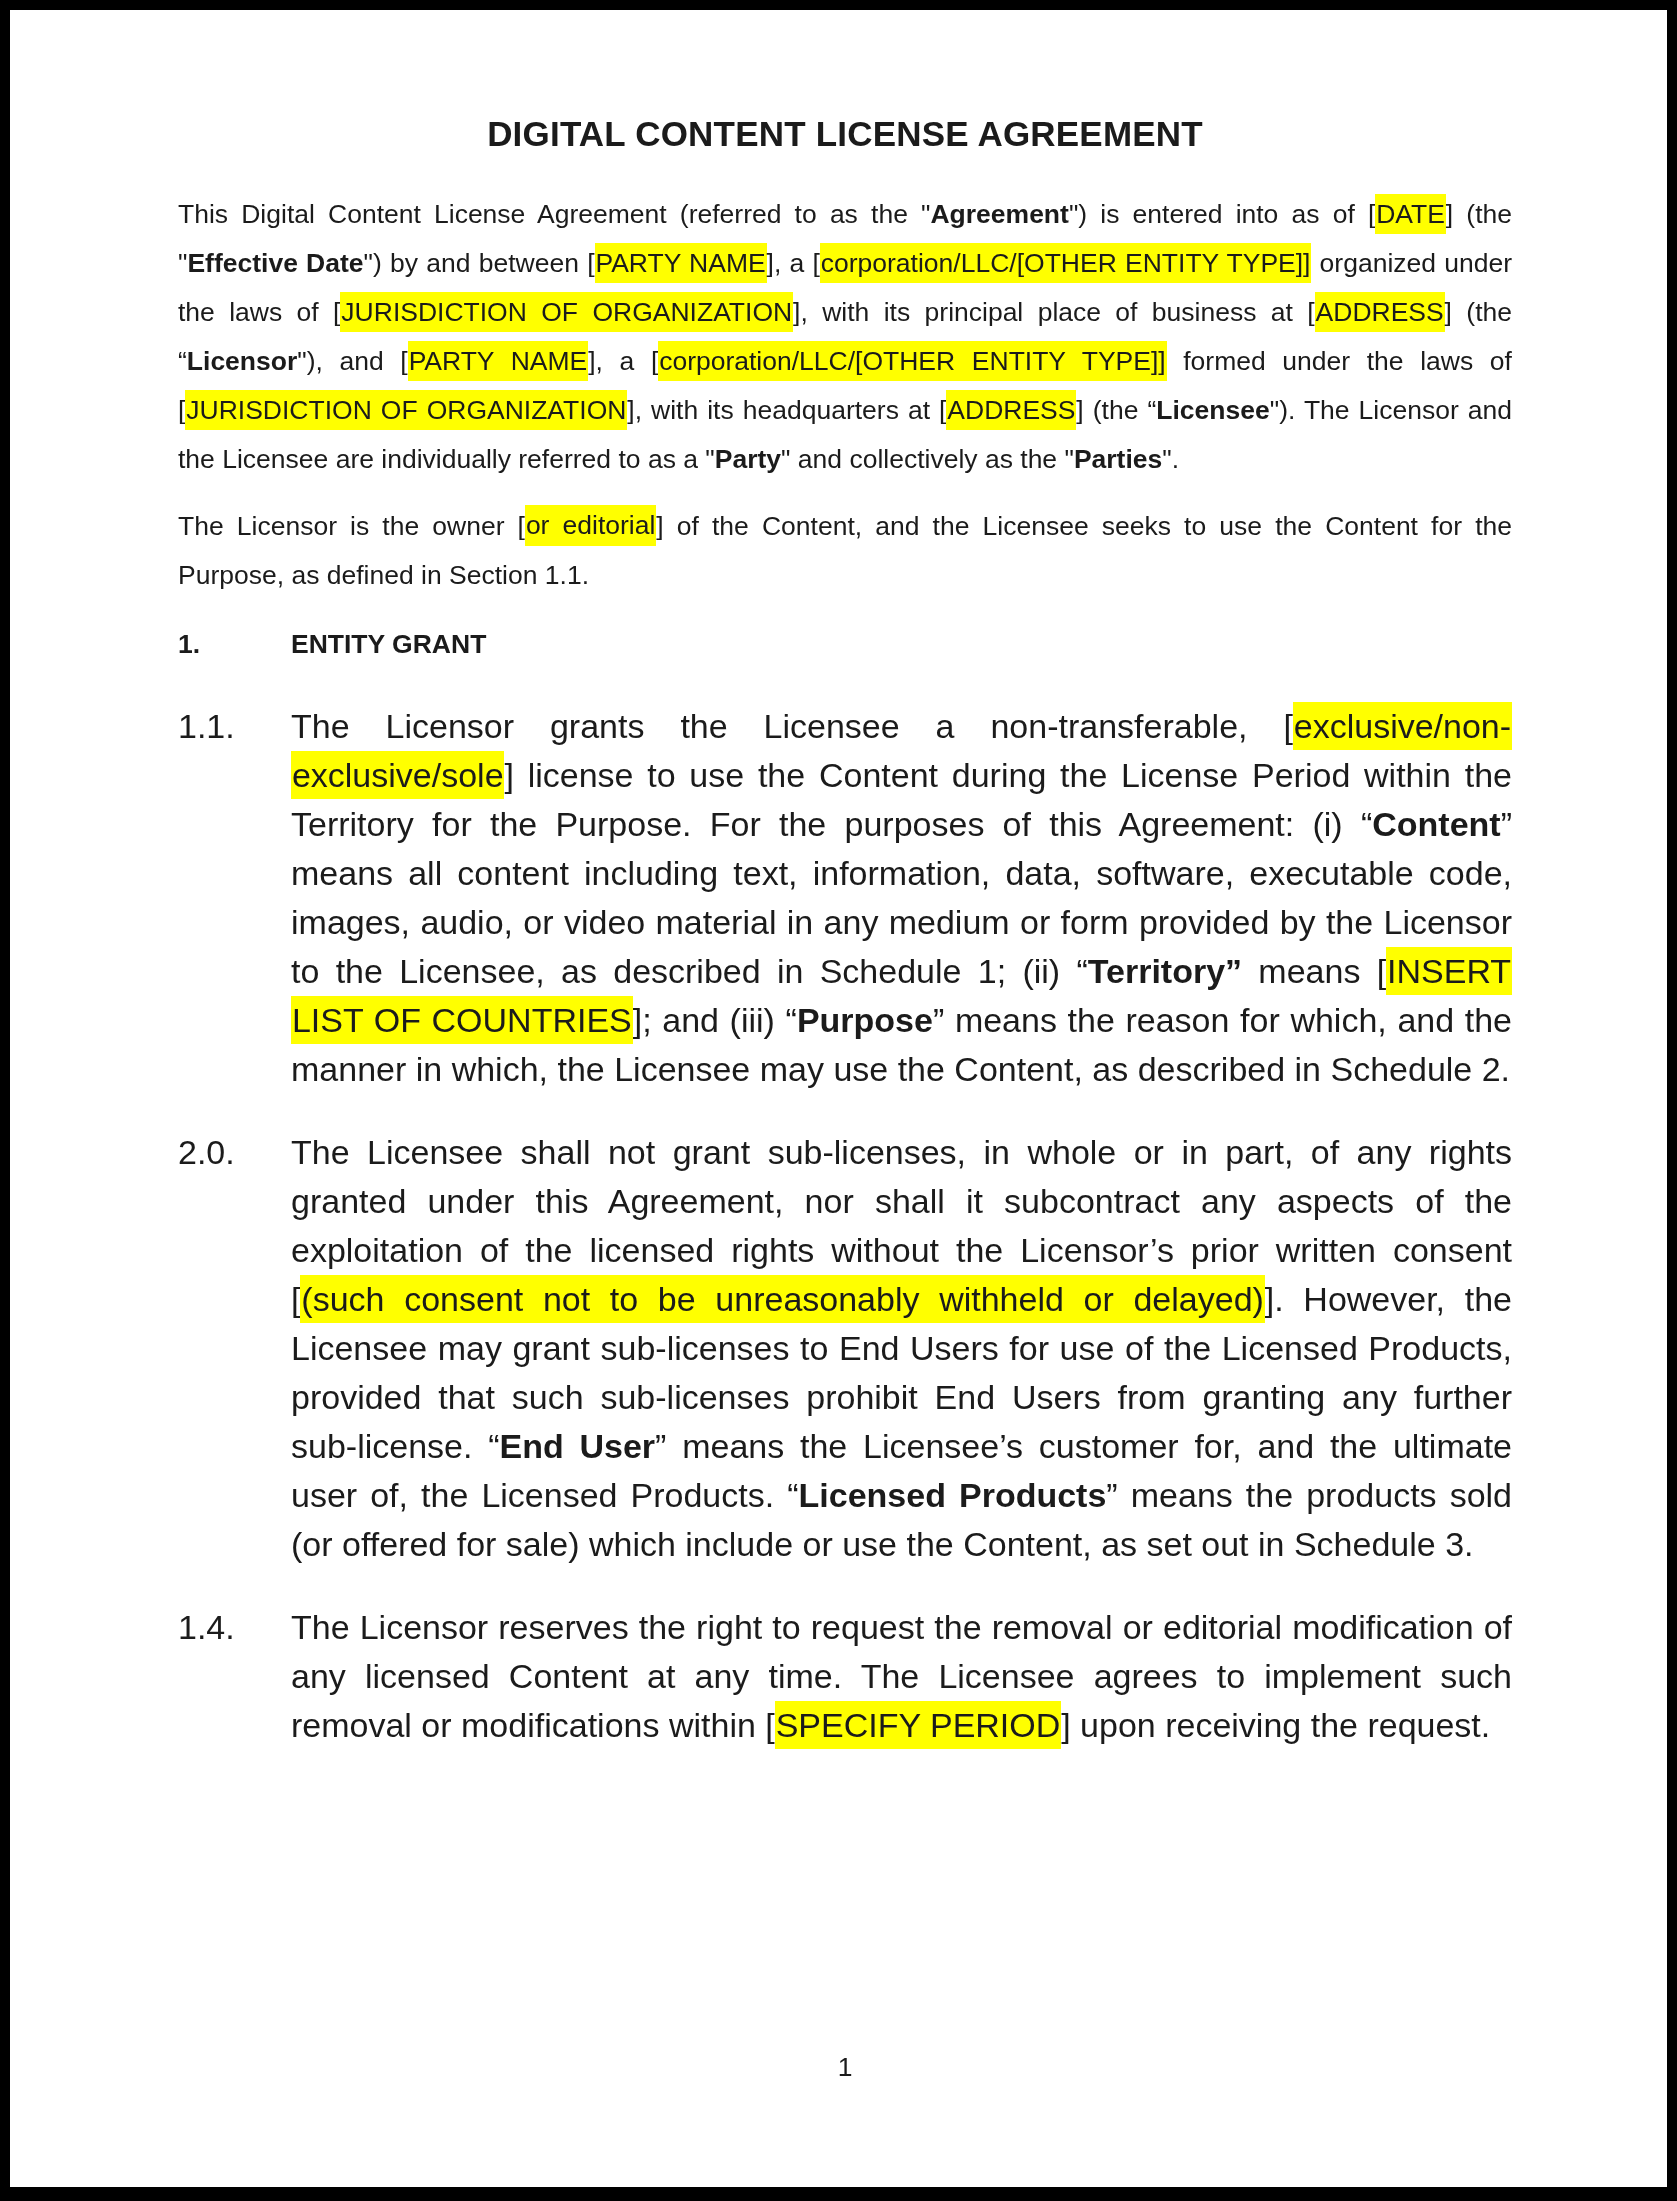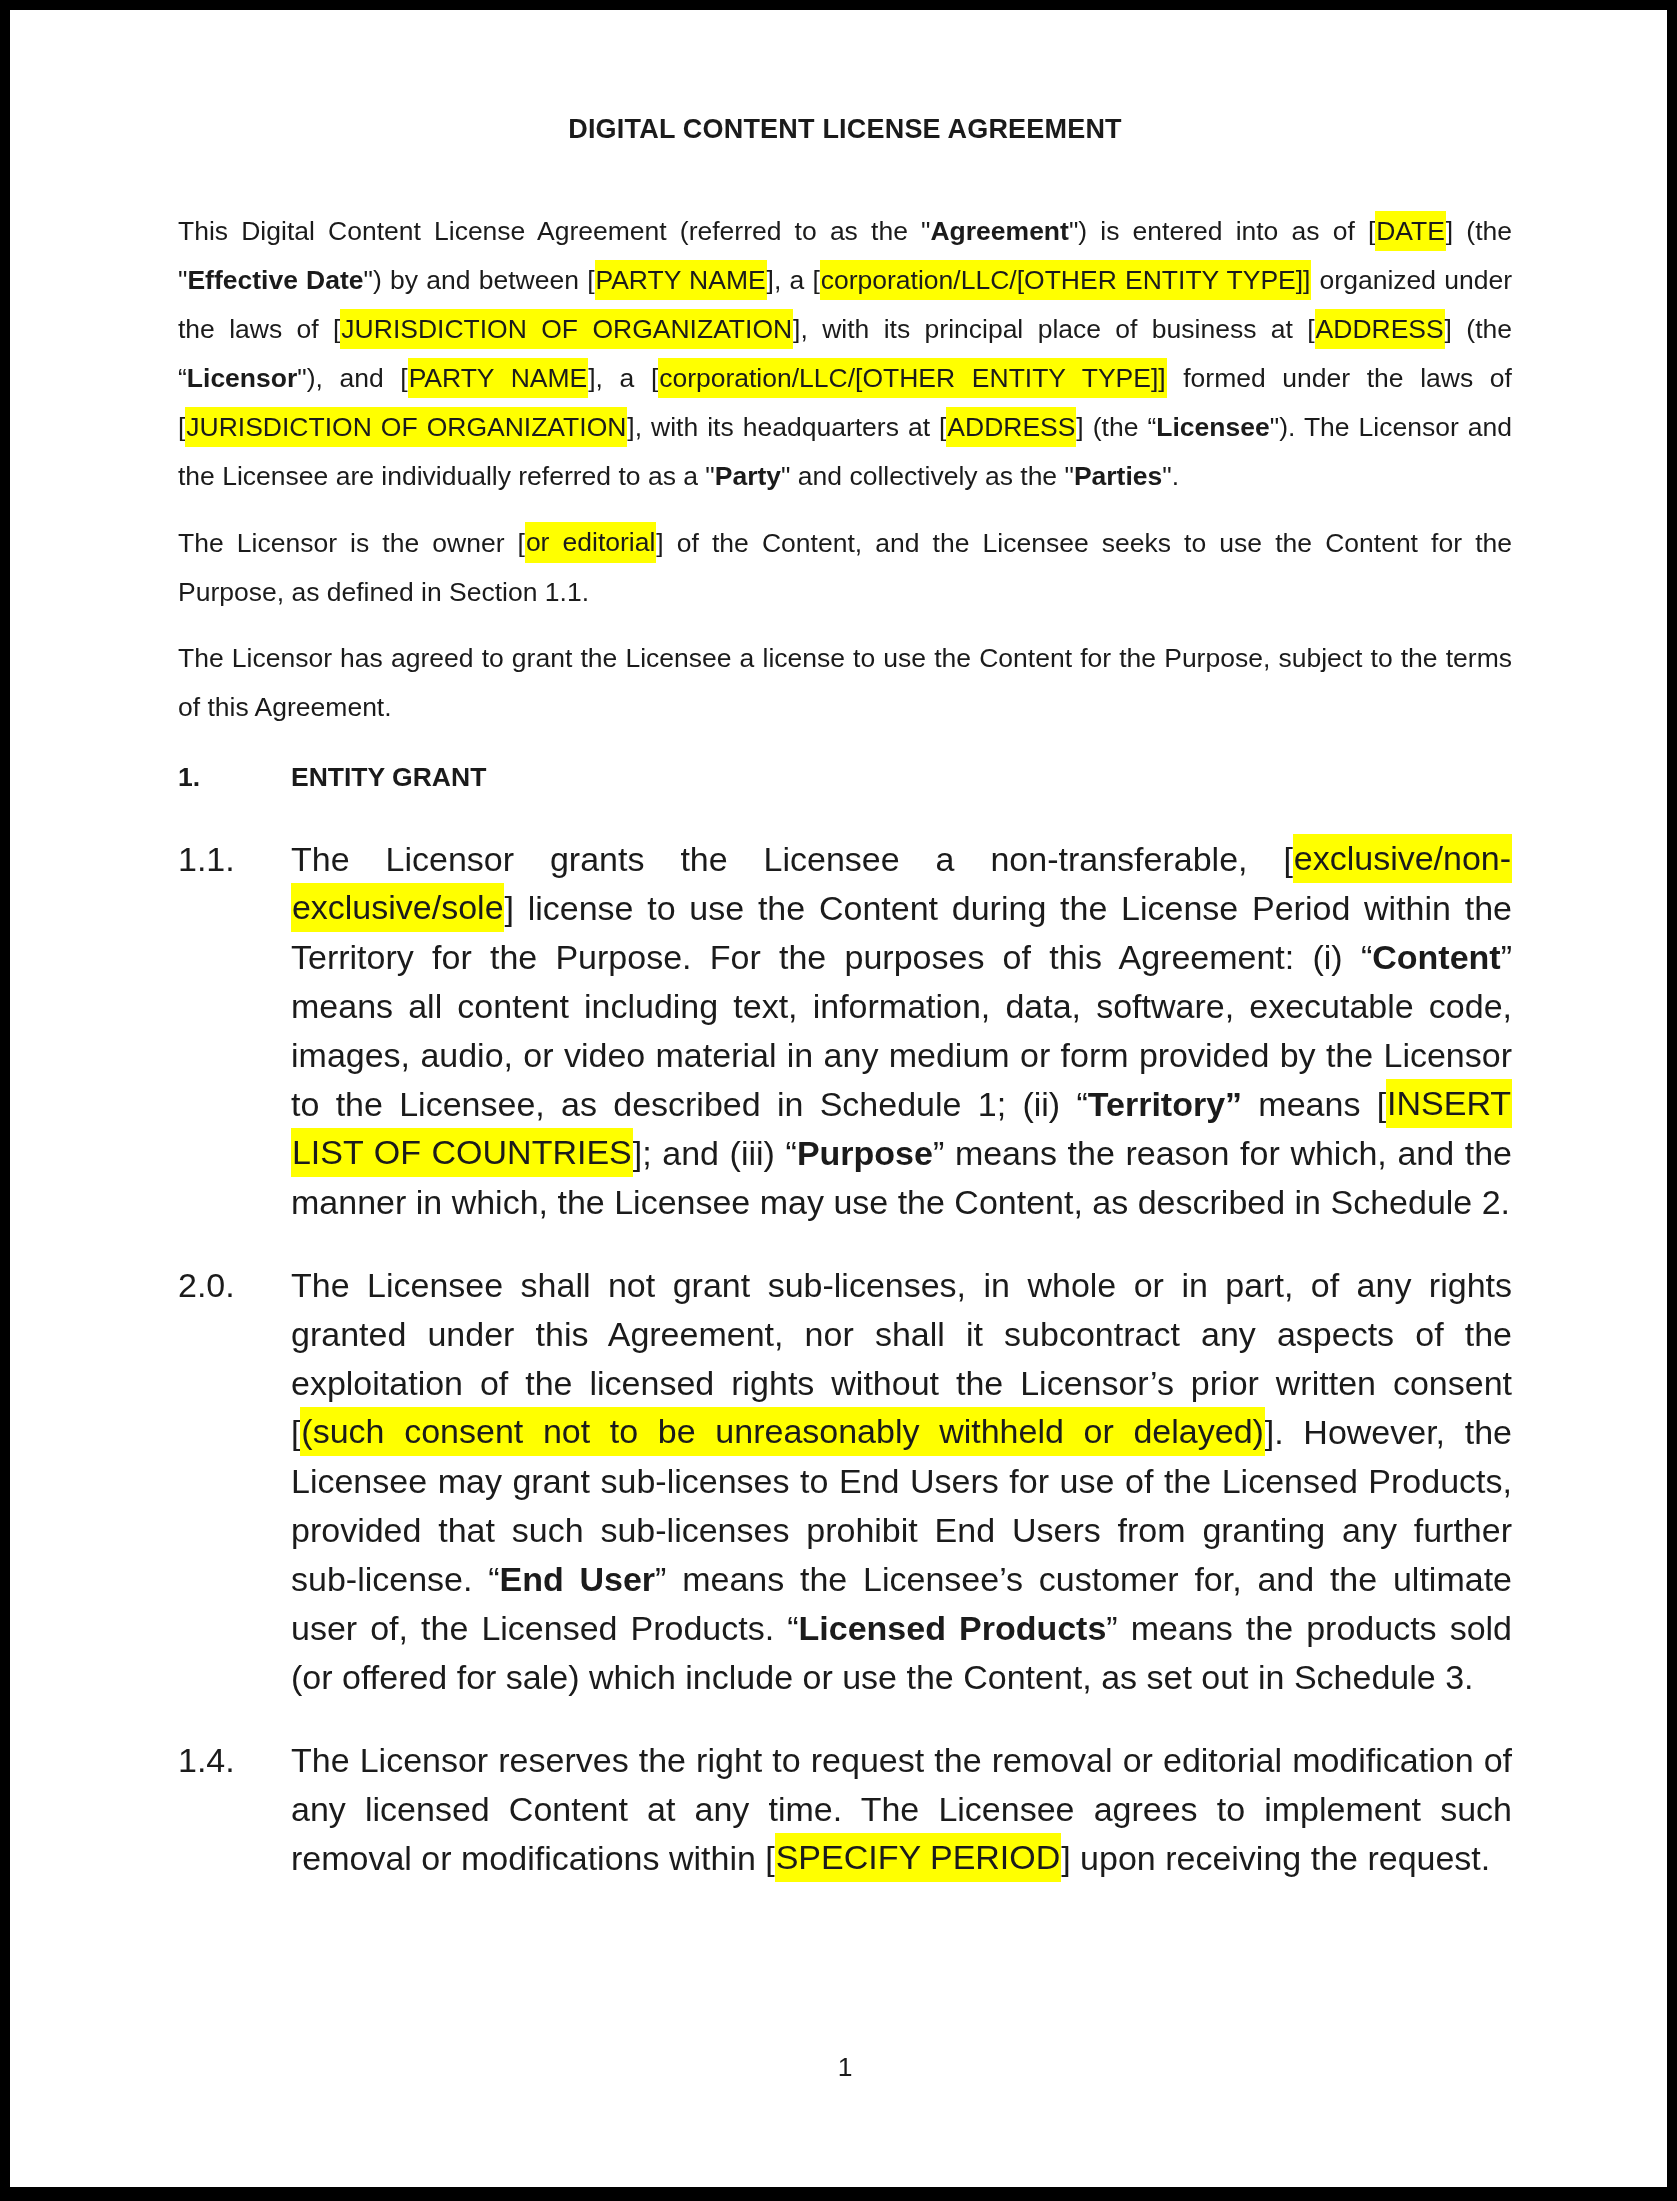--- a/index.html
+++ b/index.html
@@ -9,22 +9,22 @@
     font-family:"Liberation Sans","DejaVu Sans",sans-serif;
     color:var(--ink);
   }
   .page {
     position:absolute; inset:0; box-sizing:border-box;
     border:10.6px solid var(--frame); border-bottom-width:14px;
     background:#ffffff; overflow:hidden;
   }
   .content { position:absolute; left:168px; right:155px; top:104px; }
   .title {
-    font-size:27px; font-weight:700; text-align:center;
-    margin:0 0 62px 0; letter-spacing:0.2px;
+    font-size:35px; font-weight:700; text-align:center;
+    margin:0 0 36px 0; letter-spacing:0.2px;
   }
   .para {
     font-size:26.5px; line-height:49px; text-align:justify;
     margin:0 0 17.6px 0;
   }
   .heading {
     position:relative; padding-left:113px;
     font-size:26.5px; line-height:37px; font-weight:700;
     margin:26.5px 0 39px 0;
   }
@@ -44,21 +44,20 @@
 </head>
 <body>
 
 <div class="page">
   <div class="content">
 
     <h1 class="title">DIGITAL CONTENT LICENSE AGREEMENT</h1>
 
     <p class="para"><span>This Digital Content License Agreement (referred to as the "</span><span class="b">Agreement</span><span>") is entered into as of [</span><span class="h">DATE</span><span>] (the "</span><span class="b">Effective Date</span><span>") by and between [</span><span class="h">PARTY NAME</span><span>], a [</span><span class="h">corporation/LLC/[OTHER ENTITY TYPE]]</span><span> organized under the laws of [</span><span class="h">JURISDICTION OF ORGANIZATION</span><span>], with its principal place of business at [</span><span class="h">ADDRESS</span><span>] (the “</span><span class="b">Licensor</span><span>"), and [</span><span class="h">PARTY NAME</span><span>], a [</span><span class="h">corporation/LLC/[OTHER ENTITY TYPE]]</span><span> formed under the laws of [</span><span class="h">JURISDICTION OF ORGANIZATION</span><span>], with its headquarters at [</span><span class="h">ADDRESS</span><span>] (the “</span><span class="b">Licensee</span><span>"). The Licensor and the Licensee are individually referred to as a "</span><span class="b">Party</span><span>" and collectively as the "</span><span class="b">Parties</span><span>".</span></p>
     <p class="para"><span>The Licensor is the owner [</span><span class="h">or editorial</span><span>] of the Content, and the Licensee seeks to use the Content for the Purpose, as defined in Section 1.1.</span></p>
-    <p class="para"><span>The Licensor has agreed to grant the Licensee a license to use the Content for the Purpose, subject to the terms of this Agreement.</span></p>
 
     <div class="heading">
       <span class="num">1.</span>
       <span>ENTITY GRANT</span>
     </div>
 
     <div class="clause">
       <span class="num">1.1.</span>
       <div><span>The Licensor grants the Licensee a non-transferable, [</span><span class="h">exclusive/non-exclusive/sole</span><span>] license to use the Content during the License Period within the Territory for the Purpose. For the purposes of this Agreement: (i) “</span><span class="b">Content</span><span>” means all content including text, information, data, software, executable code, images, audio, or video material in any medium or form provided by the Licensor to the Licensee, as described in Schedule 1; (ii) “</span><span class="b">Territory”</span><span> means [</span><span class="h">INSERT LIST OF COUNTRIES</span><span>]; and (iii) “</span><span class="b">Purpose</span><span>” means the reason for which, and the manner in which, the Licensee may use the Content, as described in Schedule 2.</span></div>
     </div>

